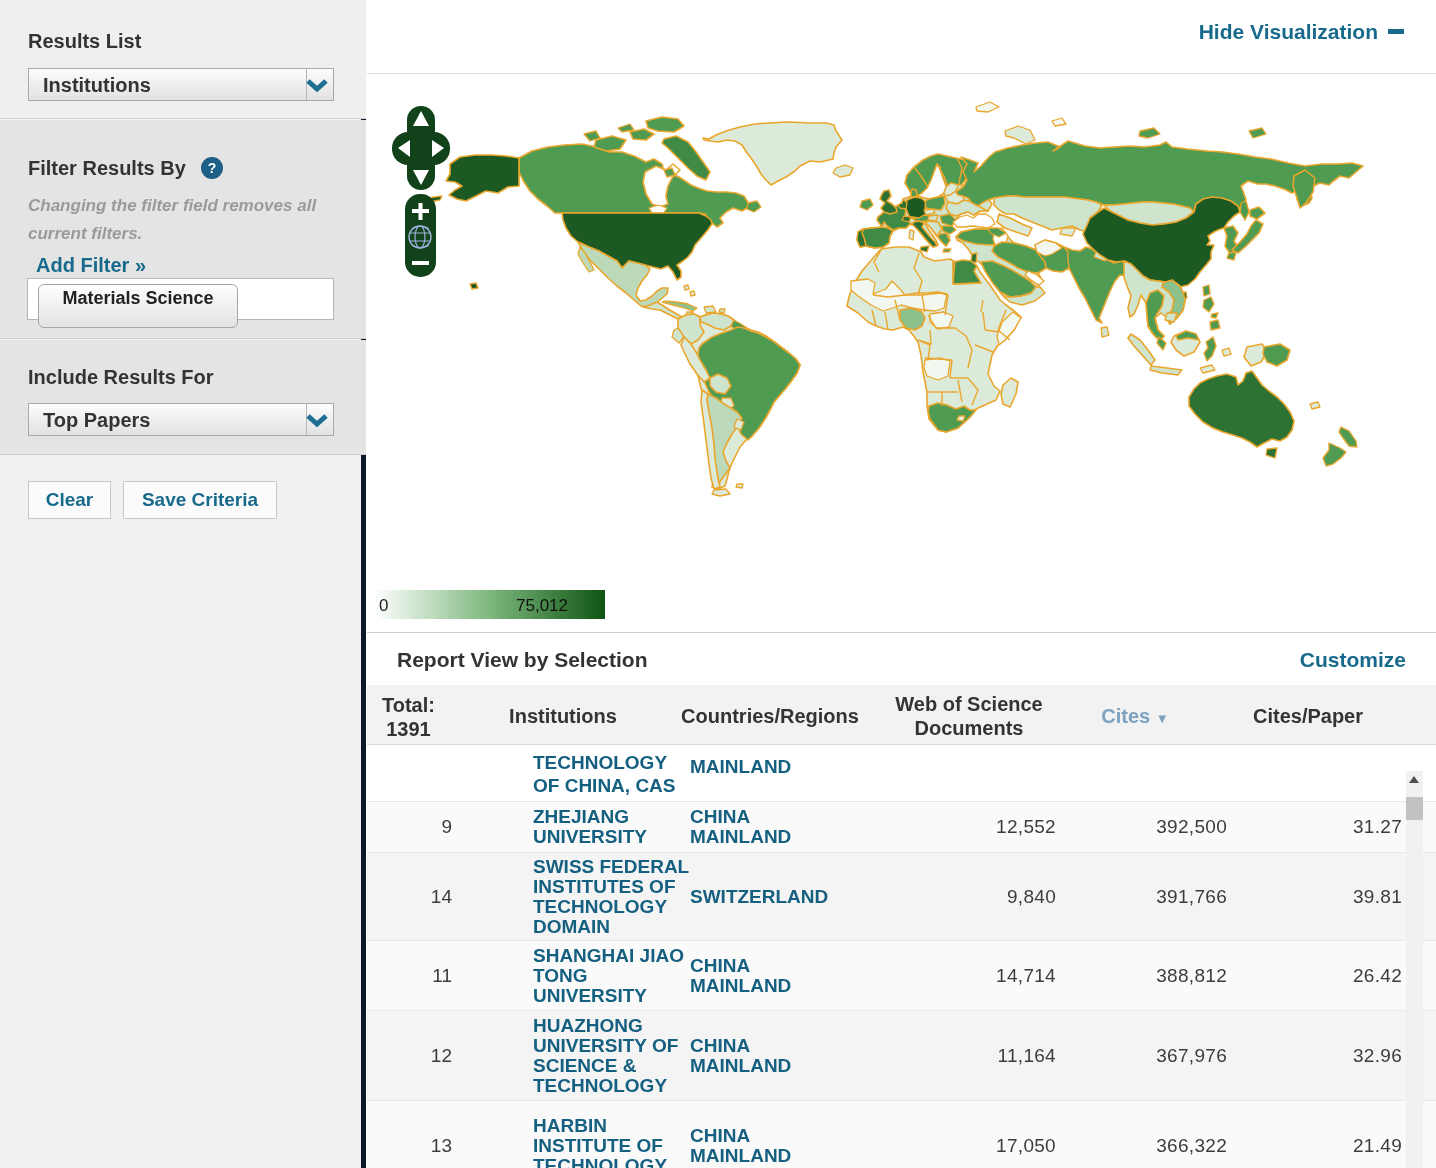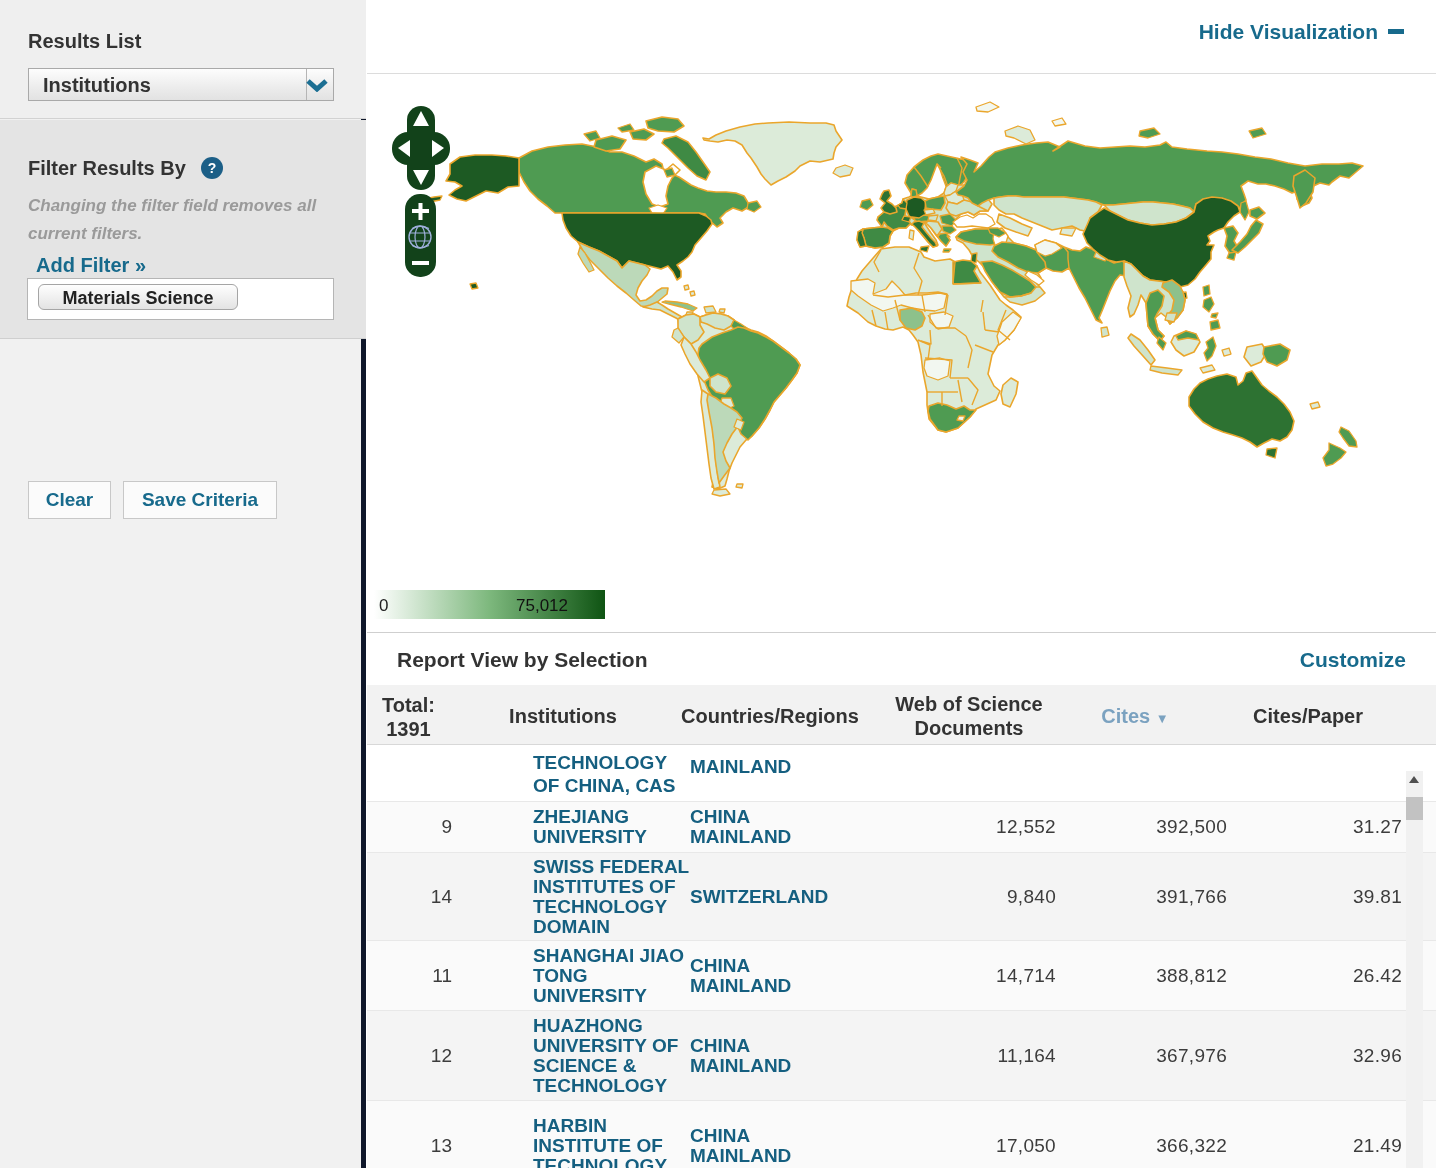--- a/index.html
+++ b/index.html
@@ -59,21 +59,32 @@
             </svg>
           </div>
     </div>
   </div>
   <div class="sect" id="sect2">
     <div class="h3" style="position:absolute;left:28px;top:37px;">Filter Results By</div>
     <div style="position:absolute;left:201px;top:37px;width:22px;height:22px;border-radius:50%;background:#1c5f87;color:#fff;font-size:14px;font-weight:bold;text-align:center;line-height:22px;">?</div>
     <div style="position:absolute;left:28px;top:72px;width:300px;font-size:17px;font-style:italic;font-weight:bold;color:#9a9a9a;line-height:28px;">Changing the filter field removes all current filters.</div>
     <div class="tealb" style="position:absolute;left:36px;top:134px;font-size:20px;">Add Filter »</div>
     <div style="position:absolute;left:27px;top:158px;width:307px;height:42px;background:#fff;border:1px solid #b5b5b5;">
-      <div style="position:absolute;left:10px;top:5px;width:200px;height:26px;border:1px solid #a5a5a5;border-radius:6px;background:linear-gradient(#fefefe,#e3e3e3);text-align:center;line-height:27px;font-size:18px;font-weight:bold;color:#222;">Materials Science</div>
+      <div style="position:absolute;left:10px;top:5px;width:200px;height:44px;border:1px solid #a5a5a5;border-radius:6px;background:linear-gradient(#fefefe,#e3e3e3);text-align:center;line-height:27px;font-size:18px;font-weight:bold;color:#222;">Materials Science</div>
+    </div>
+  </div>
+  <div class="sect" id="sect3">
+    <div class="h3" style="position:absolute;left:28px;top:26px;">Include Results For</div>
+    <div class="selbox" style="top:63px;">
+      <div class="txt">Top Papers</div>
+      <div class="arr">
+            <svg width="24" height="14" viewBox="0 0 24 14">
+              <path d="M3 3 L12 11 L21 3" stroke="#1c6f93" stroke-width="5" fill="none"></path>
+            </svg>
+          </div>
     </div>
   </div>
   <div id="clearbtn">Clear</div>
   <div id="savebtn">Save Criteria</div>
  </div>
  <div id="main">
   <div id="hideviz">Hide Visualization<span class="dash"></span></div>
   <div class="hdiv" style="top:73px;"></div>
   <div class="hdiv" style="top:632px;background:#cfcfcf;"></div>
 <svg style="position:absolute;left:0;top:74px;" width="1069" height="558" viewBox="367 74 1069 558">

